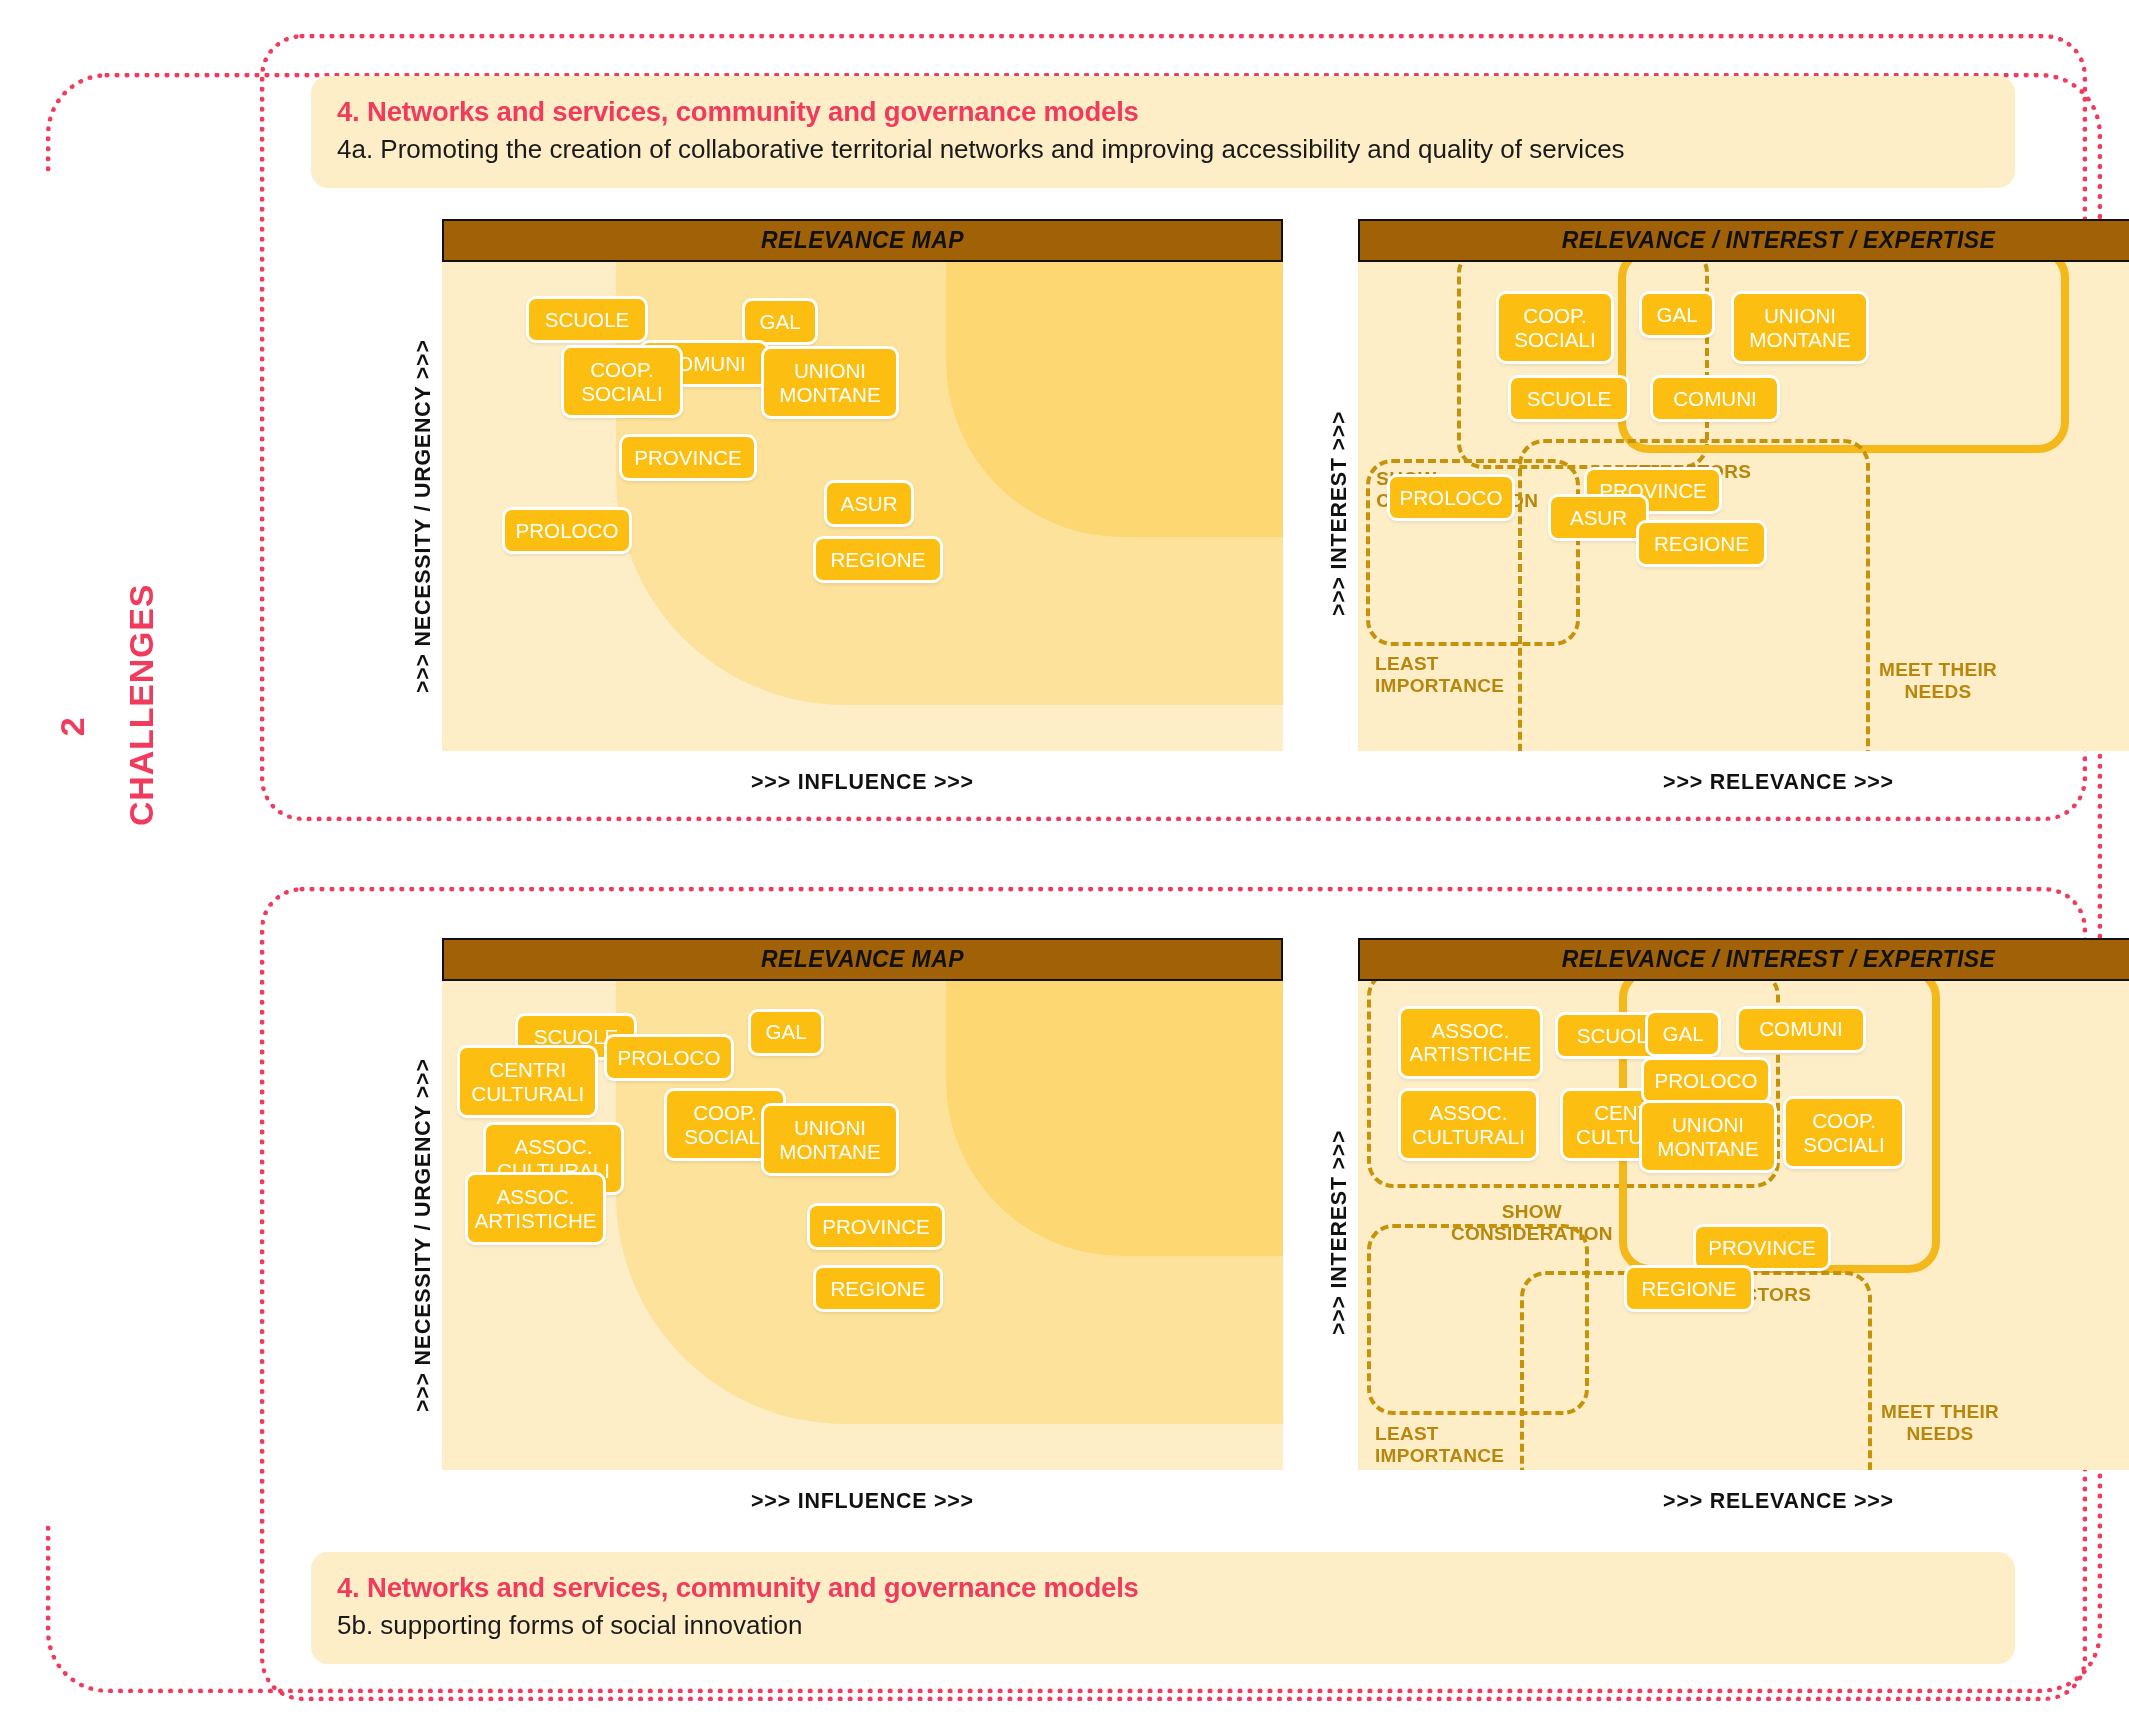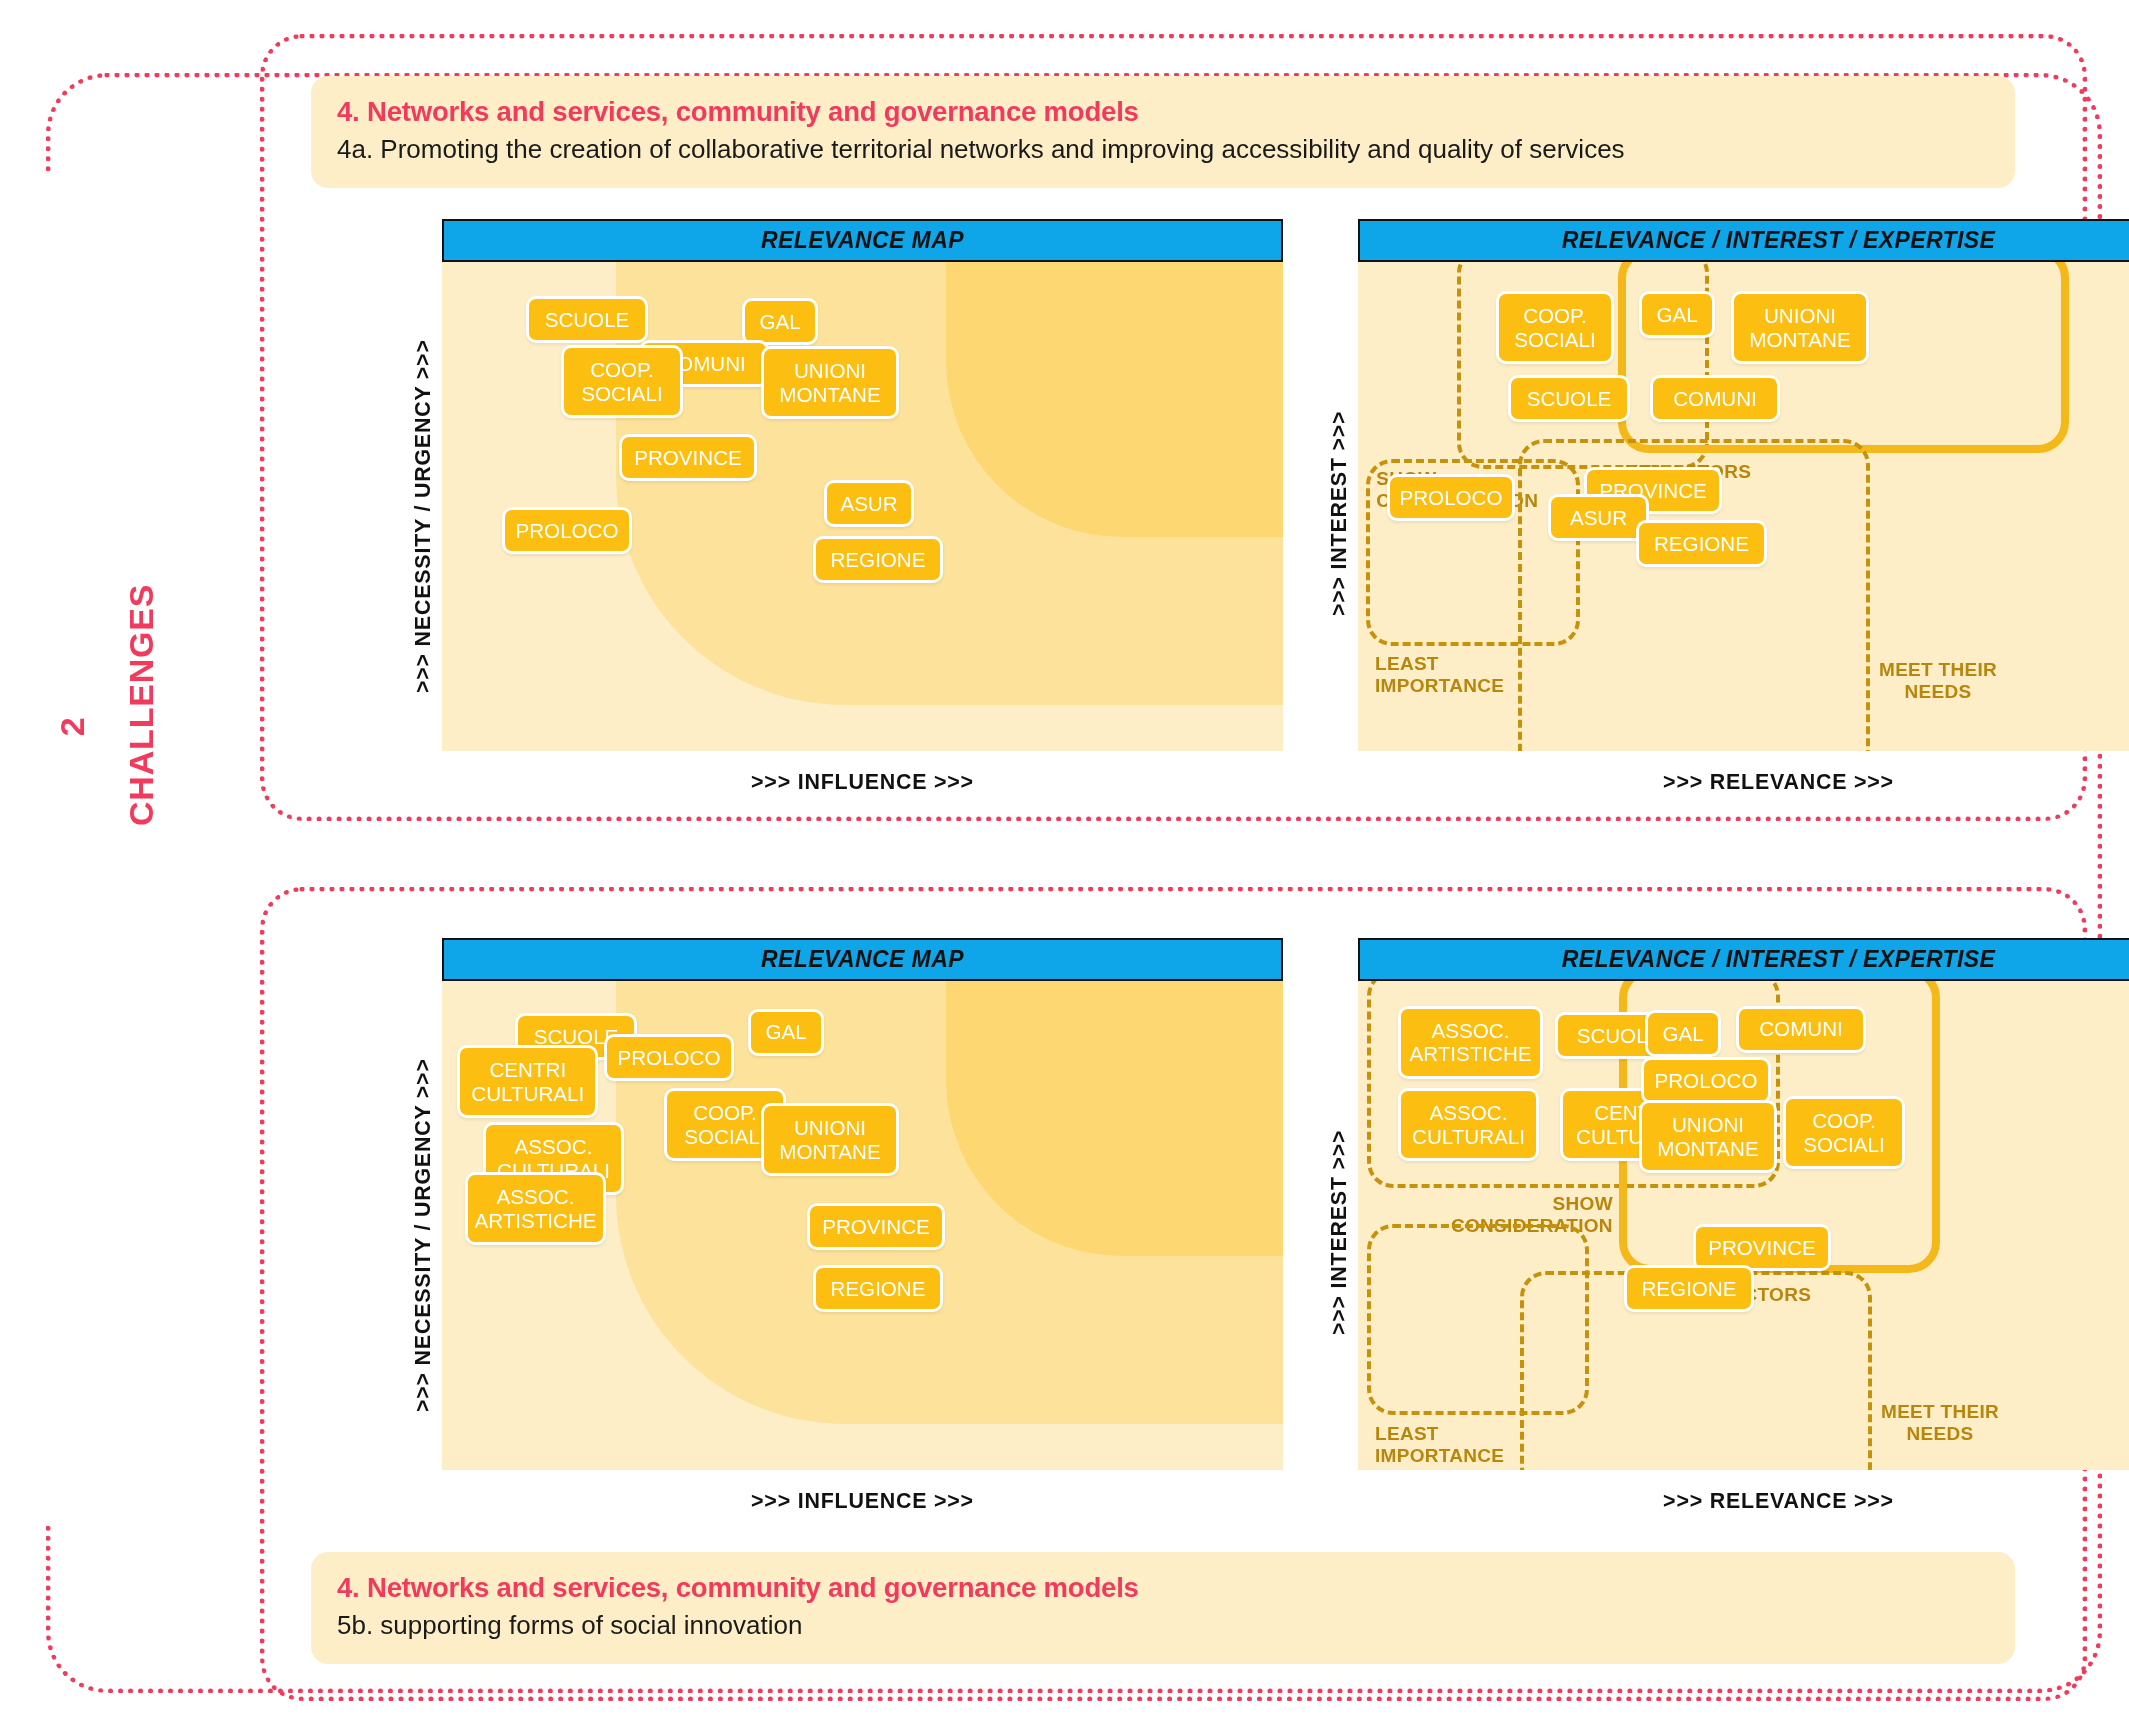--- a/index.html
+++ b/index.html
@@ -52,21 +52,21 @@
   }
   .caption-sub{
     color:#1a1a1a; font-size:26px; margin:0; font-weight:400;
   }
 
   
   .chart{
     position:absolute;
   }
   .chart-head{
-    height:43px; background:#0ea5e9; border:2.3px solid #111; box-sizing:border-box;
+    height:43px; background:#a16207; border:2.3px solid #111; box-sizing:border-box;
     display:flex; align-items:center; justify-content:center;
     font-weight:bold; font-style:italic; font-size:23px; color:#111;
     letter-spacing:0.4px;
   }
   .chart-body{
     position:relative; background:#fdeec8; overflow:hidden;
   }
   .axis-x{
     position:absolute; left:0; right:0; bottom:-44px; text-align:center;
     font-weight:bold; font-size:21.4px; color:#111; letter-spacing:0.8px;
@@ -200,21 +200,21 @@
     </div>
     <div class="axis-x">&gt;&gt;&gt; INFLUENCE &gt;&gt;&gt;</div>
     <div class="axis-y" style="left:-31px; top:474px;">&gt;&gt;&gt; NECESSITY / URGENCY &gt;&gt;&gt;</div>
   </div>
 
   <div class="chart" style="left:1093px; top:46px; width:841px;">
     <div class="chart-head">RELEVANCE / INTEREST / EXPERTISE</div>
     <div class="chart-body" style="height:489px;">
 
       <div class="group dashed" style="left:9.2px; top:-11.5px; width:413px; height:218px;"></div>
-      <div class="group-label" style="left:93px; top:212px; text-align:right;">SHOW
+      <div class="group-label" style="left:93px; top:220px; text-align:center;">SHOW
 CONSIDERATION</div>
 
       <div class="group solid" style="left:261px; top:-13.8px; width:321px; height:306px;"></div>
       <div class="group-label" style="left:327px; top:303px;">KEY ACTORS</div>
 
       <div class="group dashed" style="left:9.2px; top:243px; width:222px; height:191px;"></div>
       <div class="group-label" style="left:17px; top:442px;">LEAST
 IMPORTANCE</div>
 
       <div class="group dashed" style="left:162px; top:290px; width:352px; height:222px;"></div>

